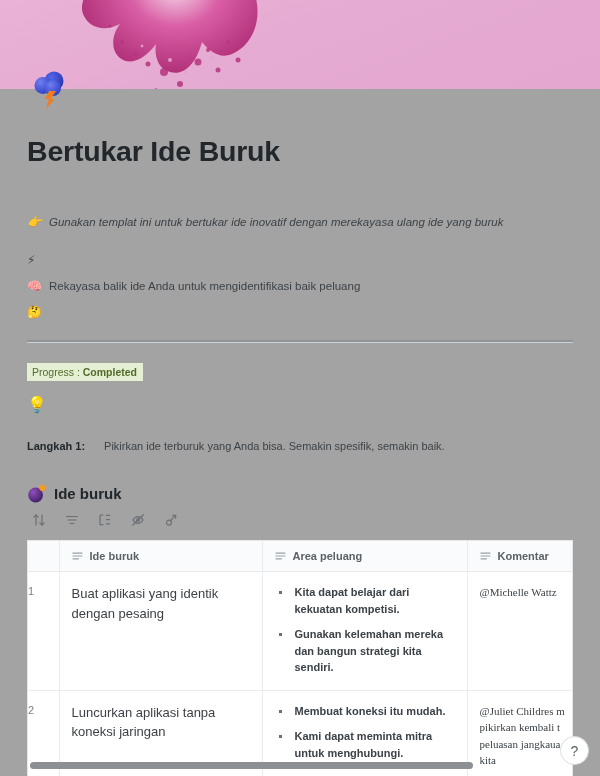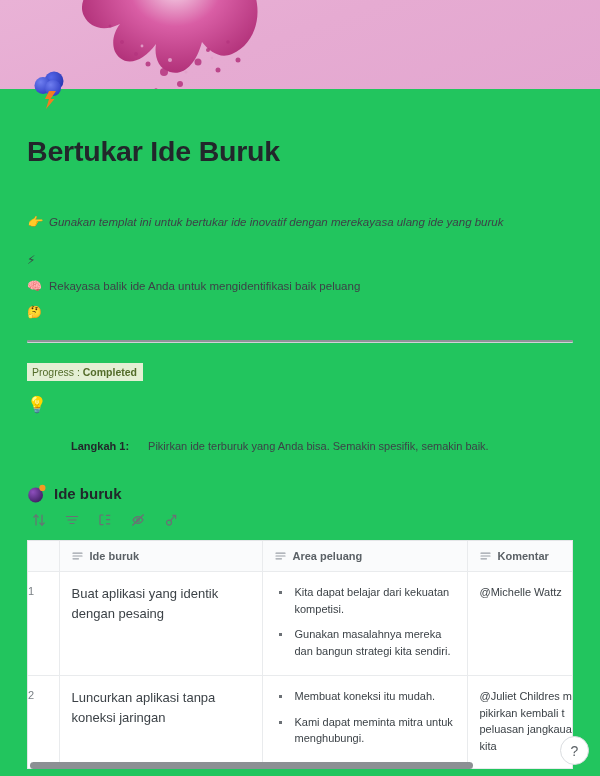--- a/index.html
+++ b/index.html
@@ -9,21 +9,21 @@
     height: 776px;
     overflow: hidden;
     background: #ffffff;
     font-family: "Liberation Sans", sans-serif;
   }
 
   #page {
     position: relative;
     width: 600px;
     height: 776px;
-    background: #22c55e;
+    background: #a3a3a3;
     overflow: hidden;
   }
 
   
   .cover {
     position: relative;
     width: 600px;
     height: 89px;
     background: linear-gradient(160deg, #e9b2d6 0%, #e6abd2 45%, #e3a7d0 100%);
     overflow: hidden;
@@ -116,21 +116,21 @@
     display: flex;
     align-items: center;
     gap: 8px;
     font-size: 16.5px;
     font-weight: bold;
     color: #22272b;
   }
   .section-heading .emoji { font-size: 16px; }
 
   
-  .steps { margin-top: 24px; margin-left: 44px; }
+  .steps { margin-top: 24px; }
   .step-row {
     font-size: 11px;
     color: #3c4247;
     margin-bottom: 11px;
     line-height: 1.35;
   }
   .step-row .step-label {
     font-weight: bold;
     color: #22272b;
   }
@@ -216,25 +216,26 @@
     line-height: 1.5;
   }
   td.cell-list { padding: 12px 10px 14px 14px; }
   td.cell-com {
     padding: 12px 0 14px 12px;
     font-size: 11px;
     color: #3c4247;
     line-height: 1.5;
     white-space: nowrap;
     overflow: hidden;
+    font-family: Liberation Serif, serif;
   }
   td.cell-com .com-clip { width: 106px; overflow: hidden; }
   td.cell-com .com-line { display: block; }
 
-  ul.mini { list-style: none; }
+  ul.mini { list-style: none; font-weight: bold; }
   ul.mini li {
     position: relative;
     padding-left: 18px;
     font-size: 11px;
     color: #3c4247;
     line-height: 1.5;
     margin-bottom: 9px;
   }
   ul.mini li:last-child { margin-bottom: 0; }
   ul.mini li::before {
@@ -487,21 +488,21 @@
             </th>
           </tr>
         </thead>
         <tbody>
           <tr style="height:104px;">
             <td class="cell-num">1</td>
             <td class="cell-text">Buat aplikasi yang identik dengan pesaing</td>
             <td class="cell-list">
               <ul class="mini">
                 <li>Kita dapat belajar dari kekuatan kompetisi.</li>
-                <li>Gunakan masalahnya mereka dan bangun strategi kita sendiri.</li>
+                <li>Gunakan kelemahan mereka dan bangun strategi kita sendiri.</li>
               </ul>
             </td>
             <td class="cell-com">
               <div class="com-clip">
                 <span class="com-line">@Michelle Wattz</span>
               </div>
             </td>
           </tr>
           <tr style="height:90px;">
             <td class="cell-num">2</td>

